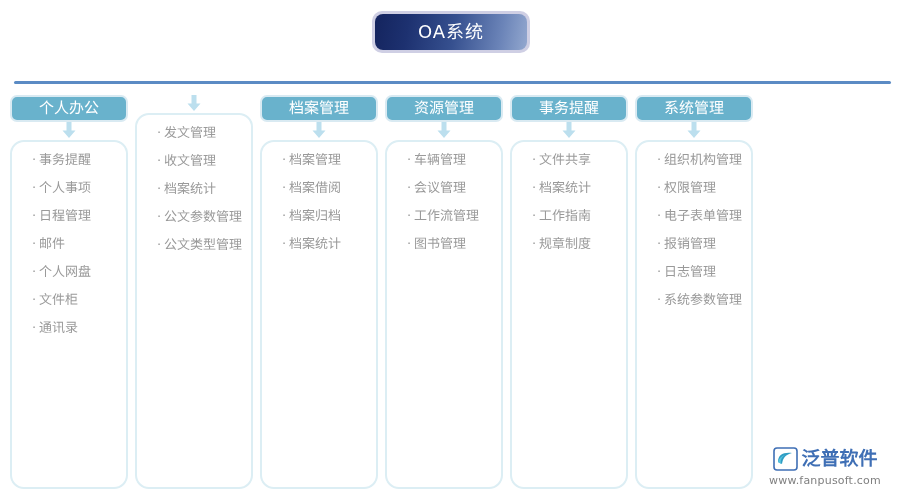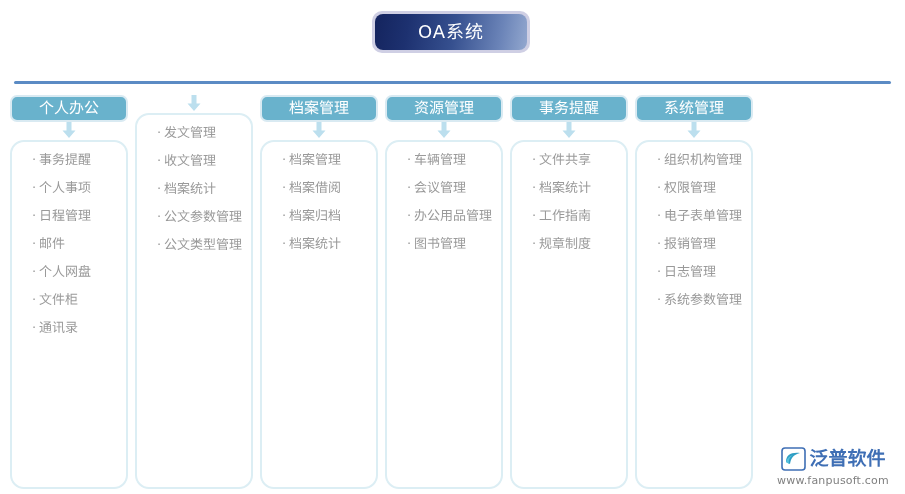--- a/index.html
+++ b/index.html
@@ -137,21 +137,21 @@
     content: "·";
     position: absolute;
     left: 0;
     top: 0;
     color: #9a9a9a;
   }
 
   
   .watermark {
     position: absolute;
-    right: 8px;
+    right: 16px;
     bottom: 4px;
     width: 128px;
     height: 48px;
     display: flex;
     flex-direction: column;
     align-items: center;
     justify-content: center;
     pointer-events: none;
   }
   .wm-row {
@@ -248,21 +248,21 @@
           <span>资源管理</span>
         </div>
         <div class="connector">
           <svg class="arrow-down" viewBox="0 0 14 16">
             <path d="M4.5 0 L9.5 0 L9.5 8.5 L13.5 8.5 L7 16 L0.5 8.5 L4.5 8.5 Z" fill="#bcdfee"></path>
           </svg>
         </div>
         <div class="panel">
           <span class="item">车辆管理</span>
           <span class="item">会议管理</span>
-          <span class="item">办公用品管理</span>
+          <span class="item">工作流管理</span>
           <span class="item">图书管理</span>
         </div>
       </div>
       <div class="column">
         <div class="col-header">
           <span>事务提醒</span>
         </div>
         <div class="connector">
           <svg class="arrow-down" viewBox="0 0 14 16">
             <path d="M4.5 0 L9.5 0 L9.5 8.5 L13.5 8.5 L7 16 L0.5 8.5 L4.5 8.5 Z" fill="#bcdfee"></path>

